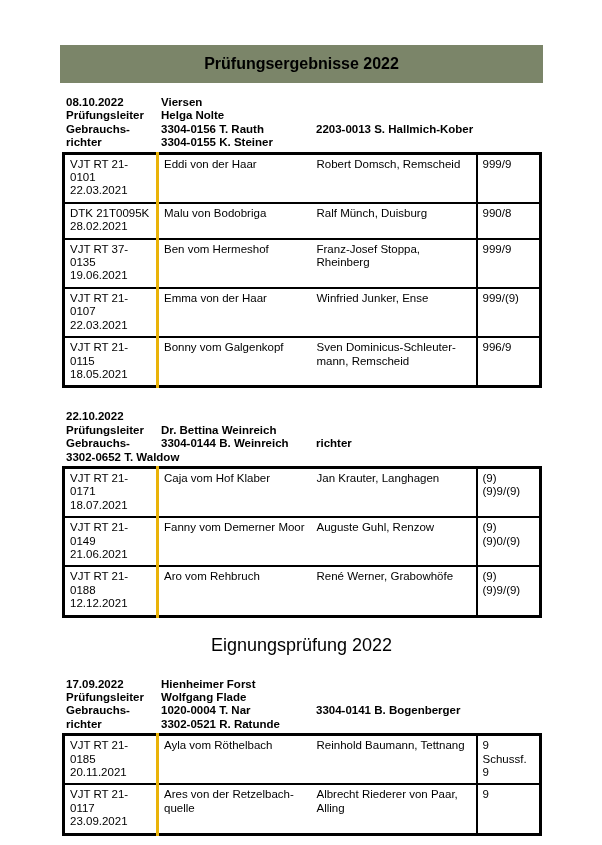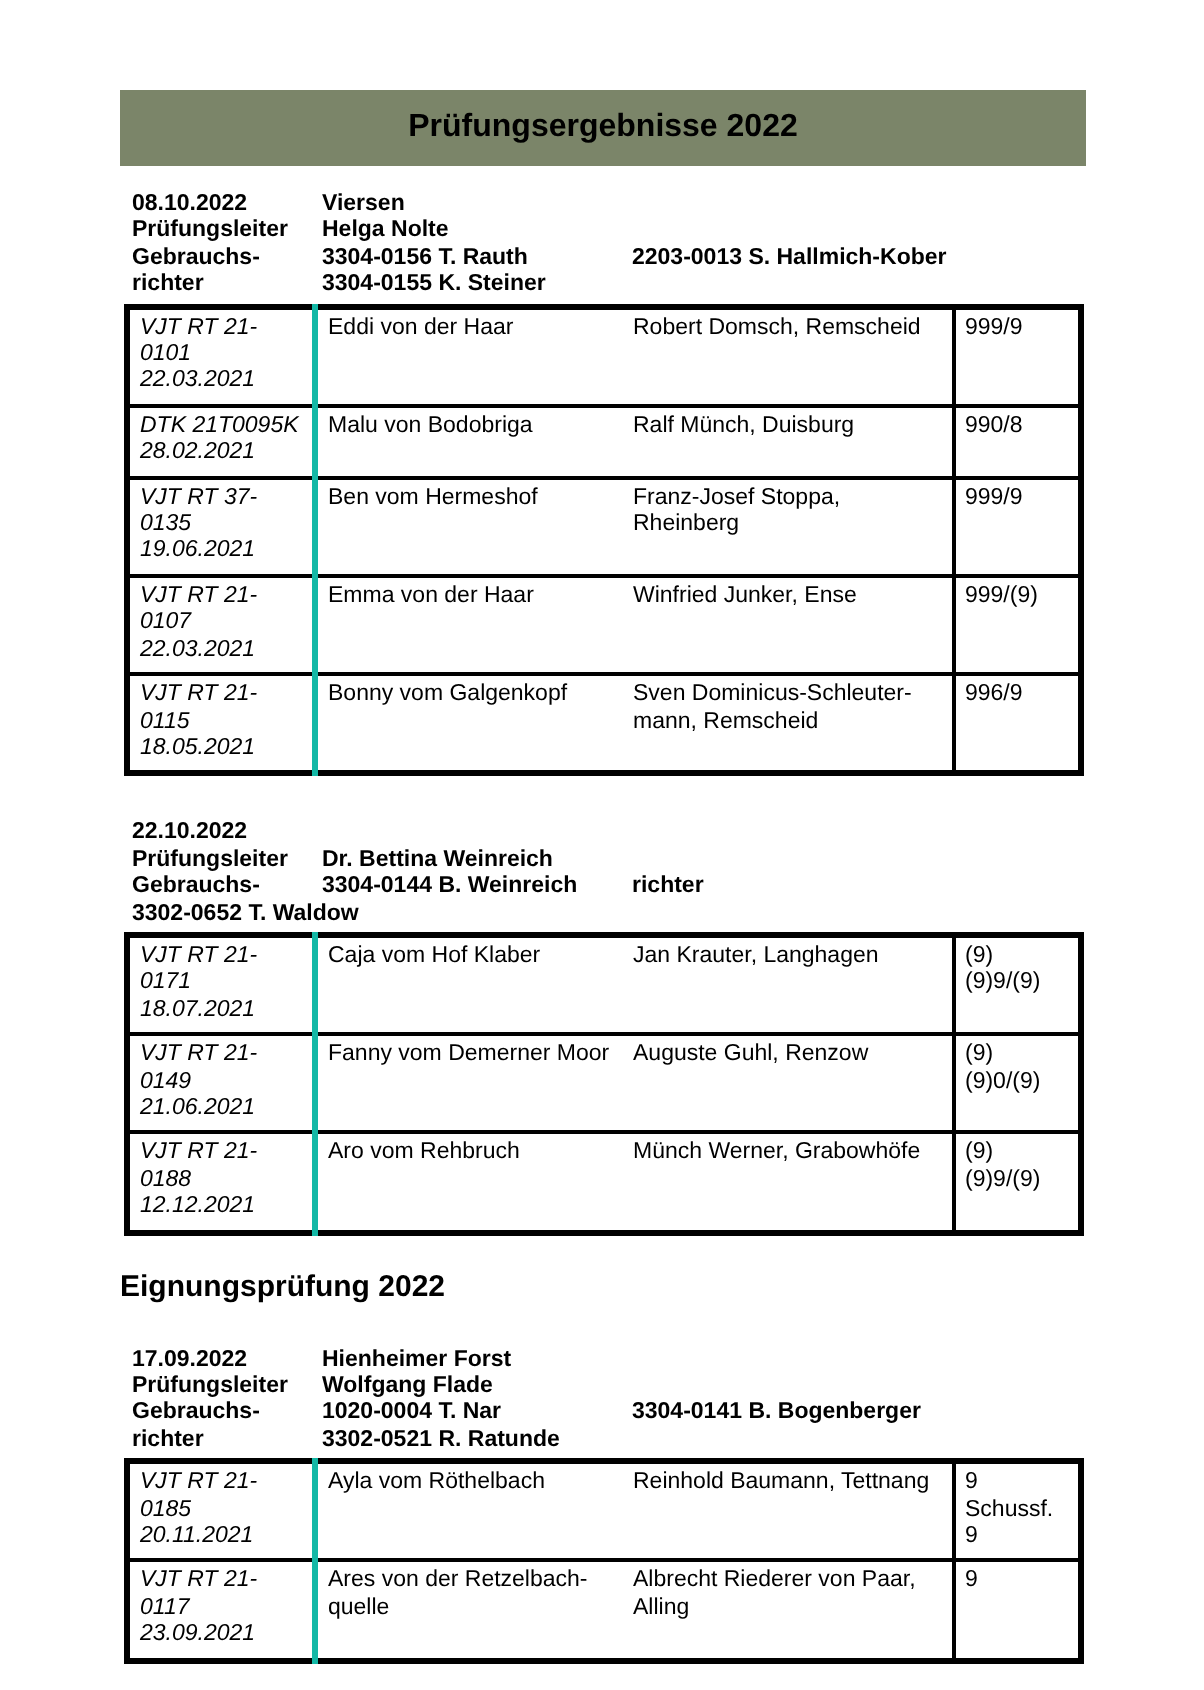--- a/index.html
+++ b/index.html
@@ -30,28 +30,28 @@
     width: 477px; margin-left: 2px;
     border: 3px solid #000;
     font-size: 11.5px;
   }
   table.results td {
     padding: 3px 5px 4px 5px; vertical-align: top;
     line-height: 13.4px; white-space: pre-line;
     overflow: hidden;
   }
   table.results tr + tr td { border-top: 2px solid #000; }
-  td.c1 { border-right: 3px solid #14b8a6; white-space: nowrap; font-style: italic; }
+  td.c1 { border-right: 3px solid #eab308; white-space: nowrap; }
   td.c4 { border-left: 2px solid #000; }
 
   .gap22 { margin-top: 22px; }
 
   .subtitle {
-    width: 483px; 
-    font-weight: bold; font-size: 15px;
+    width: 483px; text-align: center;
+    font-weight: normal; font-size: 18px;
     margin-top: 17px;
   }
 </style>
 </head>
 <body>
 
 <div class="page">
 
   <div class="title-bar">
     <span>Prüfungsergebnisse 2022</span>
@@ -142,21 +142,21 @@
       </tr>
       <tr>
         <td class="c1"><div>VJT RT 21-0149</div><div>21.06.2021</div></td>
         <td class="c2">Fanny vom Demerner Moor</td>
         <td class="c3">Auguste Guhl, Renzow</td>
         <td class="c4">(9)(9)0/(9)</td>
       </tr>
       <tr>
         <td class="c1"><div>VJT RT 21-0188</div><div>12.12.2021</div></td>
         <td class="c2">Aro vom Rehbruch</td>
-        <td class="c3">Münch Werner, Grabowhöfe</td>
+        <td class="c3">René Werner, Grabowhöfe</td>
         <td class="c4">(9)(9)9/(9)</td>
       </tr>
     </tbody>
   </table>
 
   <div class="subtitle">Eignungsprüfung 2022</div>
 
   <div class="info gap22">
     <div>17.09.2022</div>
     <div>Hienheimer Forst</div>

